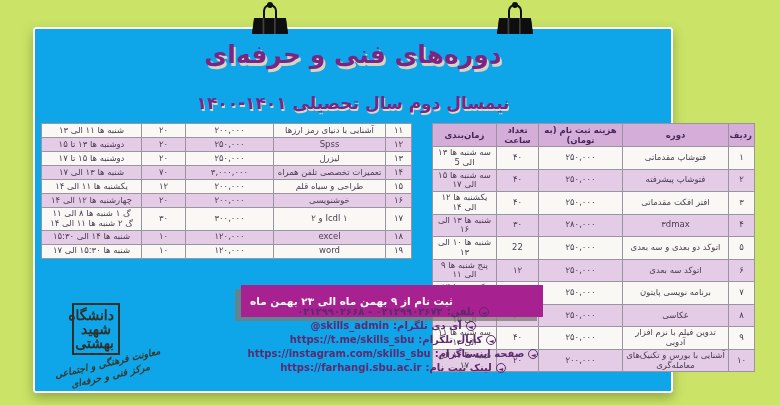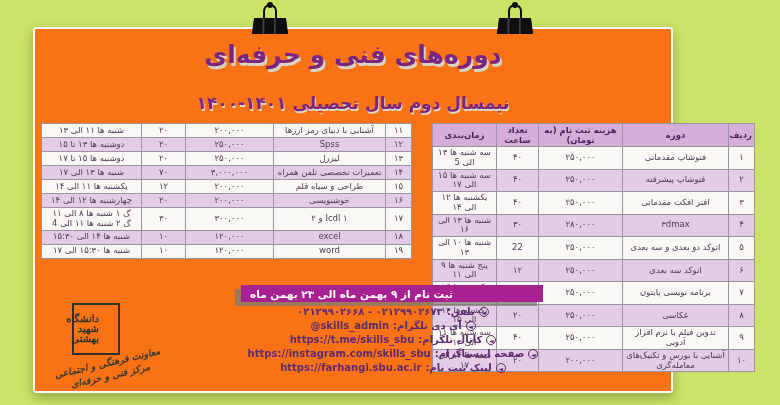--- a/index.html
+++ b/index.html
@@ -6,21 +6,21 @@
   html,body { margin:0; padding:0; }
   body {
     width:780px; height:405px; position:relative; overflow:hidden;
     background:#cbe467;
     font-family:"DejaVu Sans","Liberation Sans",sans-serif;
   }
 
   
   .card {
     position:absolute; left:33px; top:27px; width:640px; height:366px;
-    background:#f97316;
+    background:#0ea5e9;
     border-radius:3px;
     box-shadow:0 5px 12px rgba(80,95,30,.45), inset 0 0 0 2px #fdfcf7;
   }
 
   
   .clip { position:absolute; top:2px; width:36px; z-index:5; }
   .clip-loop {
     width:14px; height:16px; margin:0 auto;
     border:2px solid #0e0e0e; border-bottom:none;
     border-radius:7px 7px 2px 2px;
@@ -61,21 +61,21 @@
   th { background:#d5add9; color:#46265a; font-weight:bold; height:17px;margin-top:20px; }
   td { height:14px; line-height:1.15; background:#faf8f4; }
   tbody tr:nth-child(even) td { background:#e4cbe6; }
   td.sched { white-space:pre-line; }
 
   
   .banner {
     position:absolute; top:258px; left:208px; width:302px; height:17px;
     background:#a82190; color:#ffffff;
     display:flex; justify-content:space-between; align-items:center;
-    padding:8px 9px; font-size:10.5px; font-weight:bold;
+    padding:16px 9px; font-size:10.5px; font-weight:bold;
     box-shadow:-6px 4px 0 rgba(124,123,113,.75);
   }
 
   
   .contacts {
     position:absolute; top:279px; left:120px; width:480px;
     display:flex; flex-direction:column; align-items:center; gap:3px;
   }
   .contact-line {
     direction:rtl; display:flex; align-items:center; gap:4px;
@@ -83,25 +83,25 @@
   }
   .c-icon {
     display:inline-block; width:10px; height:10px; border:1px solid #5c2a6e;
     border-radius:50%; font-size:6px; line-height:9px; text-align:center; color:#5c2a6e;
     flex:0 0 auto;
   }
 
   
   .stamp {
     position:absolute; left:39px; top:276px; width:48px; height:52px;
-    border:2.5px solid #30302a; padding:19px;
+    border:2.5px solid #30302a; padding:4px;
     display:flex; flex-direction:column; justify-content:center;
     text-align:center; direction:rtl;
     font-family:"DejaVu Serif","Liberation Serif",serif;
-    font-weight:bold; font-size:10px; line-height:1.02; color:#30302a;
+    font-weight:bold; font-size:14px; line-height:1.02; color:#30302a;
   }
   .stamp-caption {
     position:absolute; left:-2px; top:330px; width:156px; text-align:center;
     direction:rtl; transform:rotate(-13deg);
     font-family:"DejaVu Serif","Liberation Serif",serif;
     font-style:italic; font-weight:bold; font-size:9.5px; line-height:1.35;
     color:#3a392f;
   }
 </style>
 </head>
@@ -175,21 +175,21 @@
             <td>۲۰۰,۰۰۰</td>
             <td>۲۰</td>
             <td class="sched">چهارشنبه ها ۱۲ الی ۱۴</td>
           </tr>
           <tr>
             <td>۱۷</td>
             <td>Icdl ۱ و ۲</td>
             <td>۳۰۰,۰۰۰</td>
             <td>۳۰</td>
             <td class="sched">گ ۱ شنبه ها ۸ الی ۱۱
-گ ۲ شنبه ها ۱۱ الی 4</td>
+گ ۲ شنبه ها ۱۱ الی ۱۴</td>
           </tr>
           <tr>
             <td>۱۸</td>
             <td>excel</td>
             <td>۱۲۰,۰۰۰</td>
             <td>۱۰</td>
             <td class="sched">شنبه ها ۱۴ الی ۱۵:۳۰</td>
           </tr>
           <tr>
             <td>۱۹</td>

